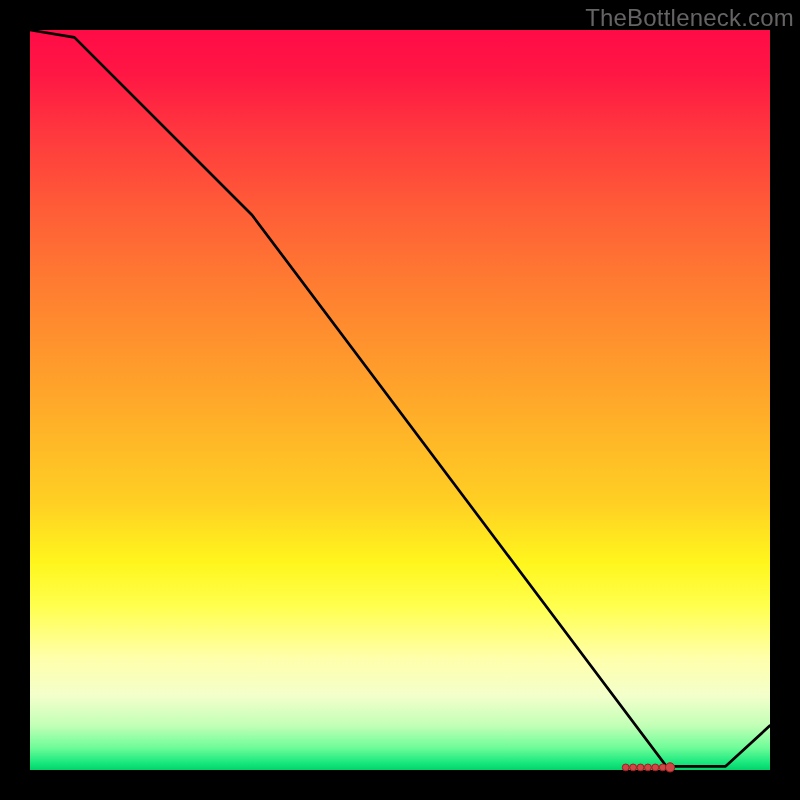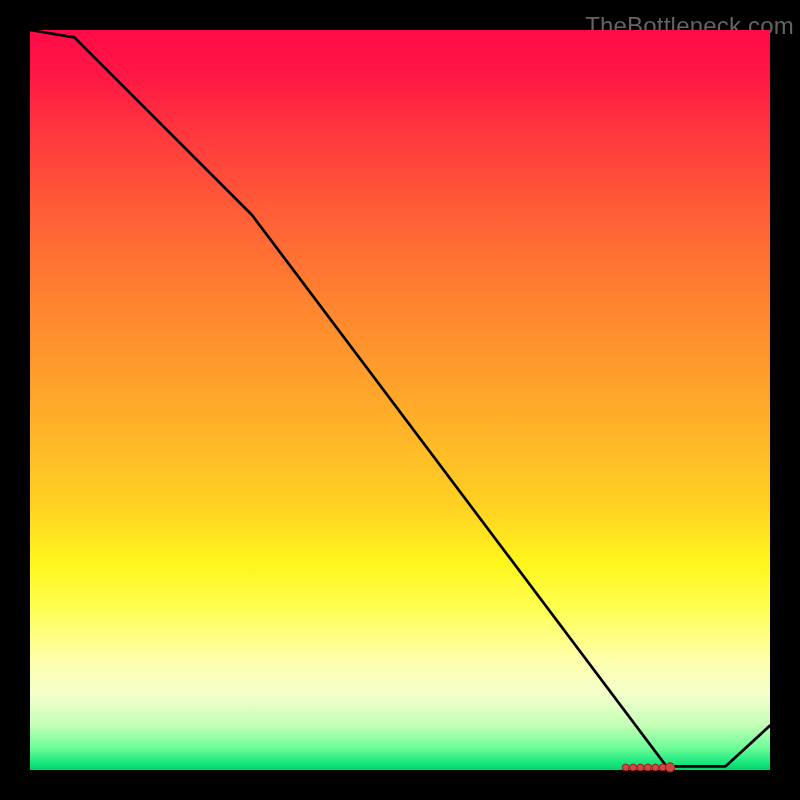--- a/index.html
+++ b/index.html
@@ -20,21 +20,21 @@
   .plot-area {
     position: absolute;
     left: 30px;
     top: 30px;
     width: 740px;
     height: 740px;
   }
   .watermark {
     position: absolute;
     right: 6px;
-    top: 12px;
+    top: 4px;
     color: #646464;
     font-size: 24px;
     font-weight: 400;
     letter-spacing: 0.2px;
     font-family: Arial, Helvetica, sans-serif;
   }
   
   .grad {
     position: absolute;
     left: 0;

